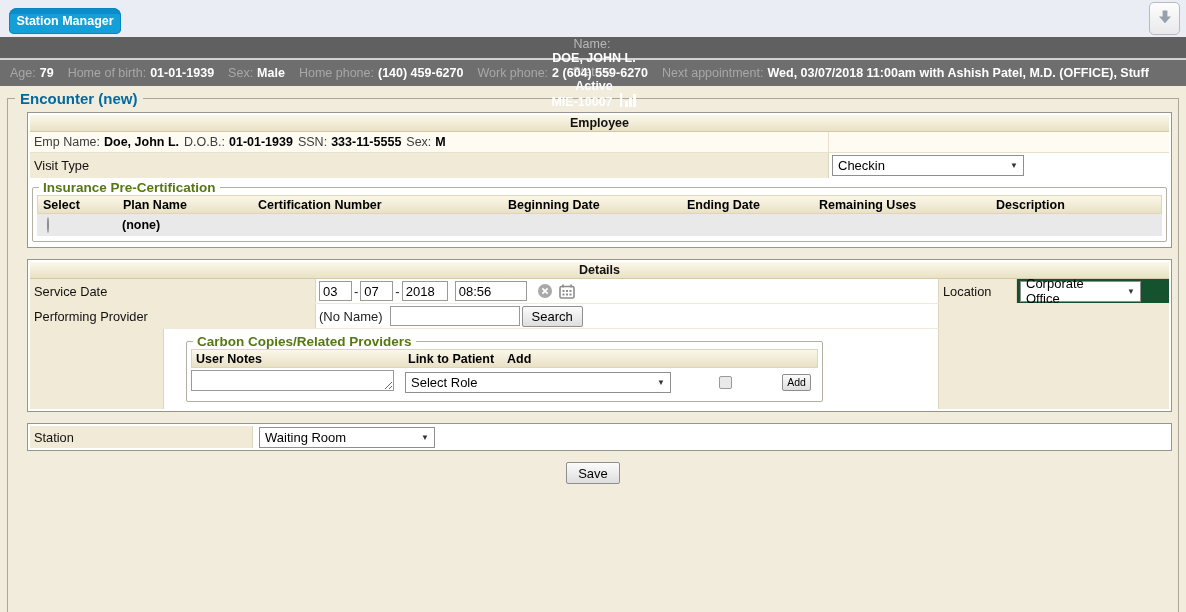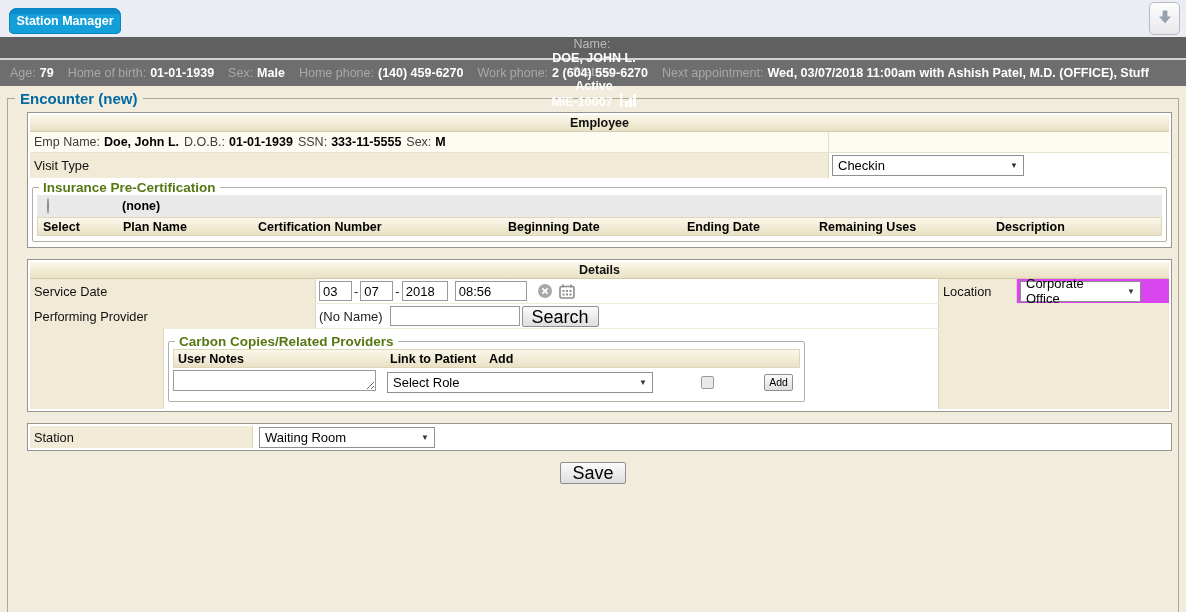--- a/index.html
+++ b/index.html
@@ -63,35 +63,35 @@
   .ins-head > div { padding-left:5px; }
   .ins-row { background:#e9e9e9; height:22px; font-size:12.5px; }
   .ic0{width:80px;} .ic1{width:135px;} .ic2{width:250px;} .ic3{width:179px;} .ic4{width:132px;} .ic5{width:177px;} .ic6{flex:1;}
 
   
   .d-row { border-bottom:1px solid #efe9da; }
   .d-row:last-child { border-bottom:none; }
   .d-label { width:286px; }
   .d-value { width:623px; background:#fff; align-self:stretch; display:flex; align-items:center; padding:2px 0 2px 3px; border-right:1px solid #ddd5bd; }
   .loc-label { width:78px; }
-  .loc-value { flex:1; background:#d946ef; align-self:stretch; display:flex; align-items:center; padding-left:3px; }
+  .loc-value { flex:1; background:#14532d; align-self:stretch; display:flex; align-items:center; padding-left:3px; }
   .sd-row { height:25px; } .pp-row { height:25px; }
   .cc-row { align-items:flex-start; }
   .cc-label { width:134px; }
-  .cc-value { width:775px; background:#fff; align-self:stretch; border-right:1px solid #ddd5bd; padding:2px 0 4px 2px; }
+  .cc-value { width:775px; background:#fff; align-self:stretch; border-right:1px solid #ddd5bd; padding:2px 0 4px 20px; }
 
   
   .inp { border:1px solid #9a9a9a; height:20px; font-family:"Liberation Sans",sans-serif; font-size:13px; padding:1px 3px; background:#fff; }
   .w-mo{width:33px;} .w-dy{width:33px;} .w-yr{width:46px;} .w-tm{width:72px; margin-left:7px;}
   .dash { margin:0 2px; color:#222; }
   .sel { border:1px solid #8f8f8f; background:#fff; height:21px; display:inline-flex; align-items:center;
     justify-content:space-between; padding:0 5px; font-size:13px; cursor:pointer; color:#000; }
   .sel .arr { font-size:8px; color:#333; margin-left:6px; }
   .btn { border:1px solid #8f8f8f; background:linear-gradient(#fbfbfb,#dedede); border-radius:2px;
-    font-family:"Liberation Sans",sans-serif; font-size:18px; height:21px; padding:0 9px; cursor:pointer; color:#000; }
+    font-family:"Liberation Sans",sans-serif; font-size:13px; height:21px; padding:0 9px; cursor:pointer; color:#000; }
   .icon-btn { display:inline-flex; align-items:center; cursor:pointer; }
   .xcirc { margin-left:11px; }
   .calic { margin-left:7px; }
   .radio { width:13px; height:13px; border-radius:50%; border:1px solid #8b8b8b; margin-left:10px;
     background:radial-gradient(circle at 35% 30%,#ffffff,#dcdcdc); position:relative; cursor:pointer; }
   .radio::after { content:''; position:absolute; inset:3px; border-radius:50%; background:#424242; }
   .cbox { width:13px; height:13px; border:1px solid #9a9a9a; background:#e9e9e9; border-radius:2px; cursor:pointer; }
   textarea { border:1px solid #9a9a9a; font-family:"Liberation Sans",sans-serif; font-size:13px; resize:both; }
 
   
@@ -196,37 +196,37 @@
       <div style="padding-left:3px;">
         <span class="sel" style="width:192px">
           <span>Checkin</span>
           <span class="arr">▼</span>
         </span>
       </div>
     </div>
 
     <fieldset class="inner">
       <legend>Insurance Pre-Certification</legend>
+      <div class="row ins-head">
+        <div class="ic0">Select</div>
+        <div class="ic1">Plan Name</div>
+        <div class="ic2">Certification Number</div>
+        <div class="ic3">Beginning Date</div>
+        <div class="ic4">Ending Date</div>
+        <div class="ic5">Remaining Uses</div>
+        <div class="ic6">Description</div>
+      </div>
       <div class="row ins-row">
         <div class="ic0"><span class="radio"></span></div>
         <div class="ic1" style="padding-left:5px;"><b>(none)</b></div>
         <div class="ic2"></div>
             <div class="ic3"></div>
             <div class="ic4"></div>
             <div class="ic5"></div>
             <div class="ic6"></div>
-      </div>
-      <div class="row ins-head">
-        <div class="ic0">Select</div>
-        <div class="ic1">Plan Name</div>
-        <div class="ic2">Certification Number</div>
-        <div class="ic3">Beginning Date</div>
-        <div class="ic4">Ending Date</div>
-        <div class="ic5">Remaining Uses</div>
-        <div class="ic6">Description</div>
       </div>
     </fieldset>
   </div>
 
   <div class="box">
     <div class="tbl-header">Details</div>
 
     <div class="row d-row sd-row">
       <div class="label-cell d-label">Service Date</div>
       <div class="d-value">

